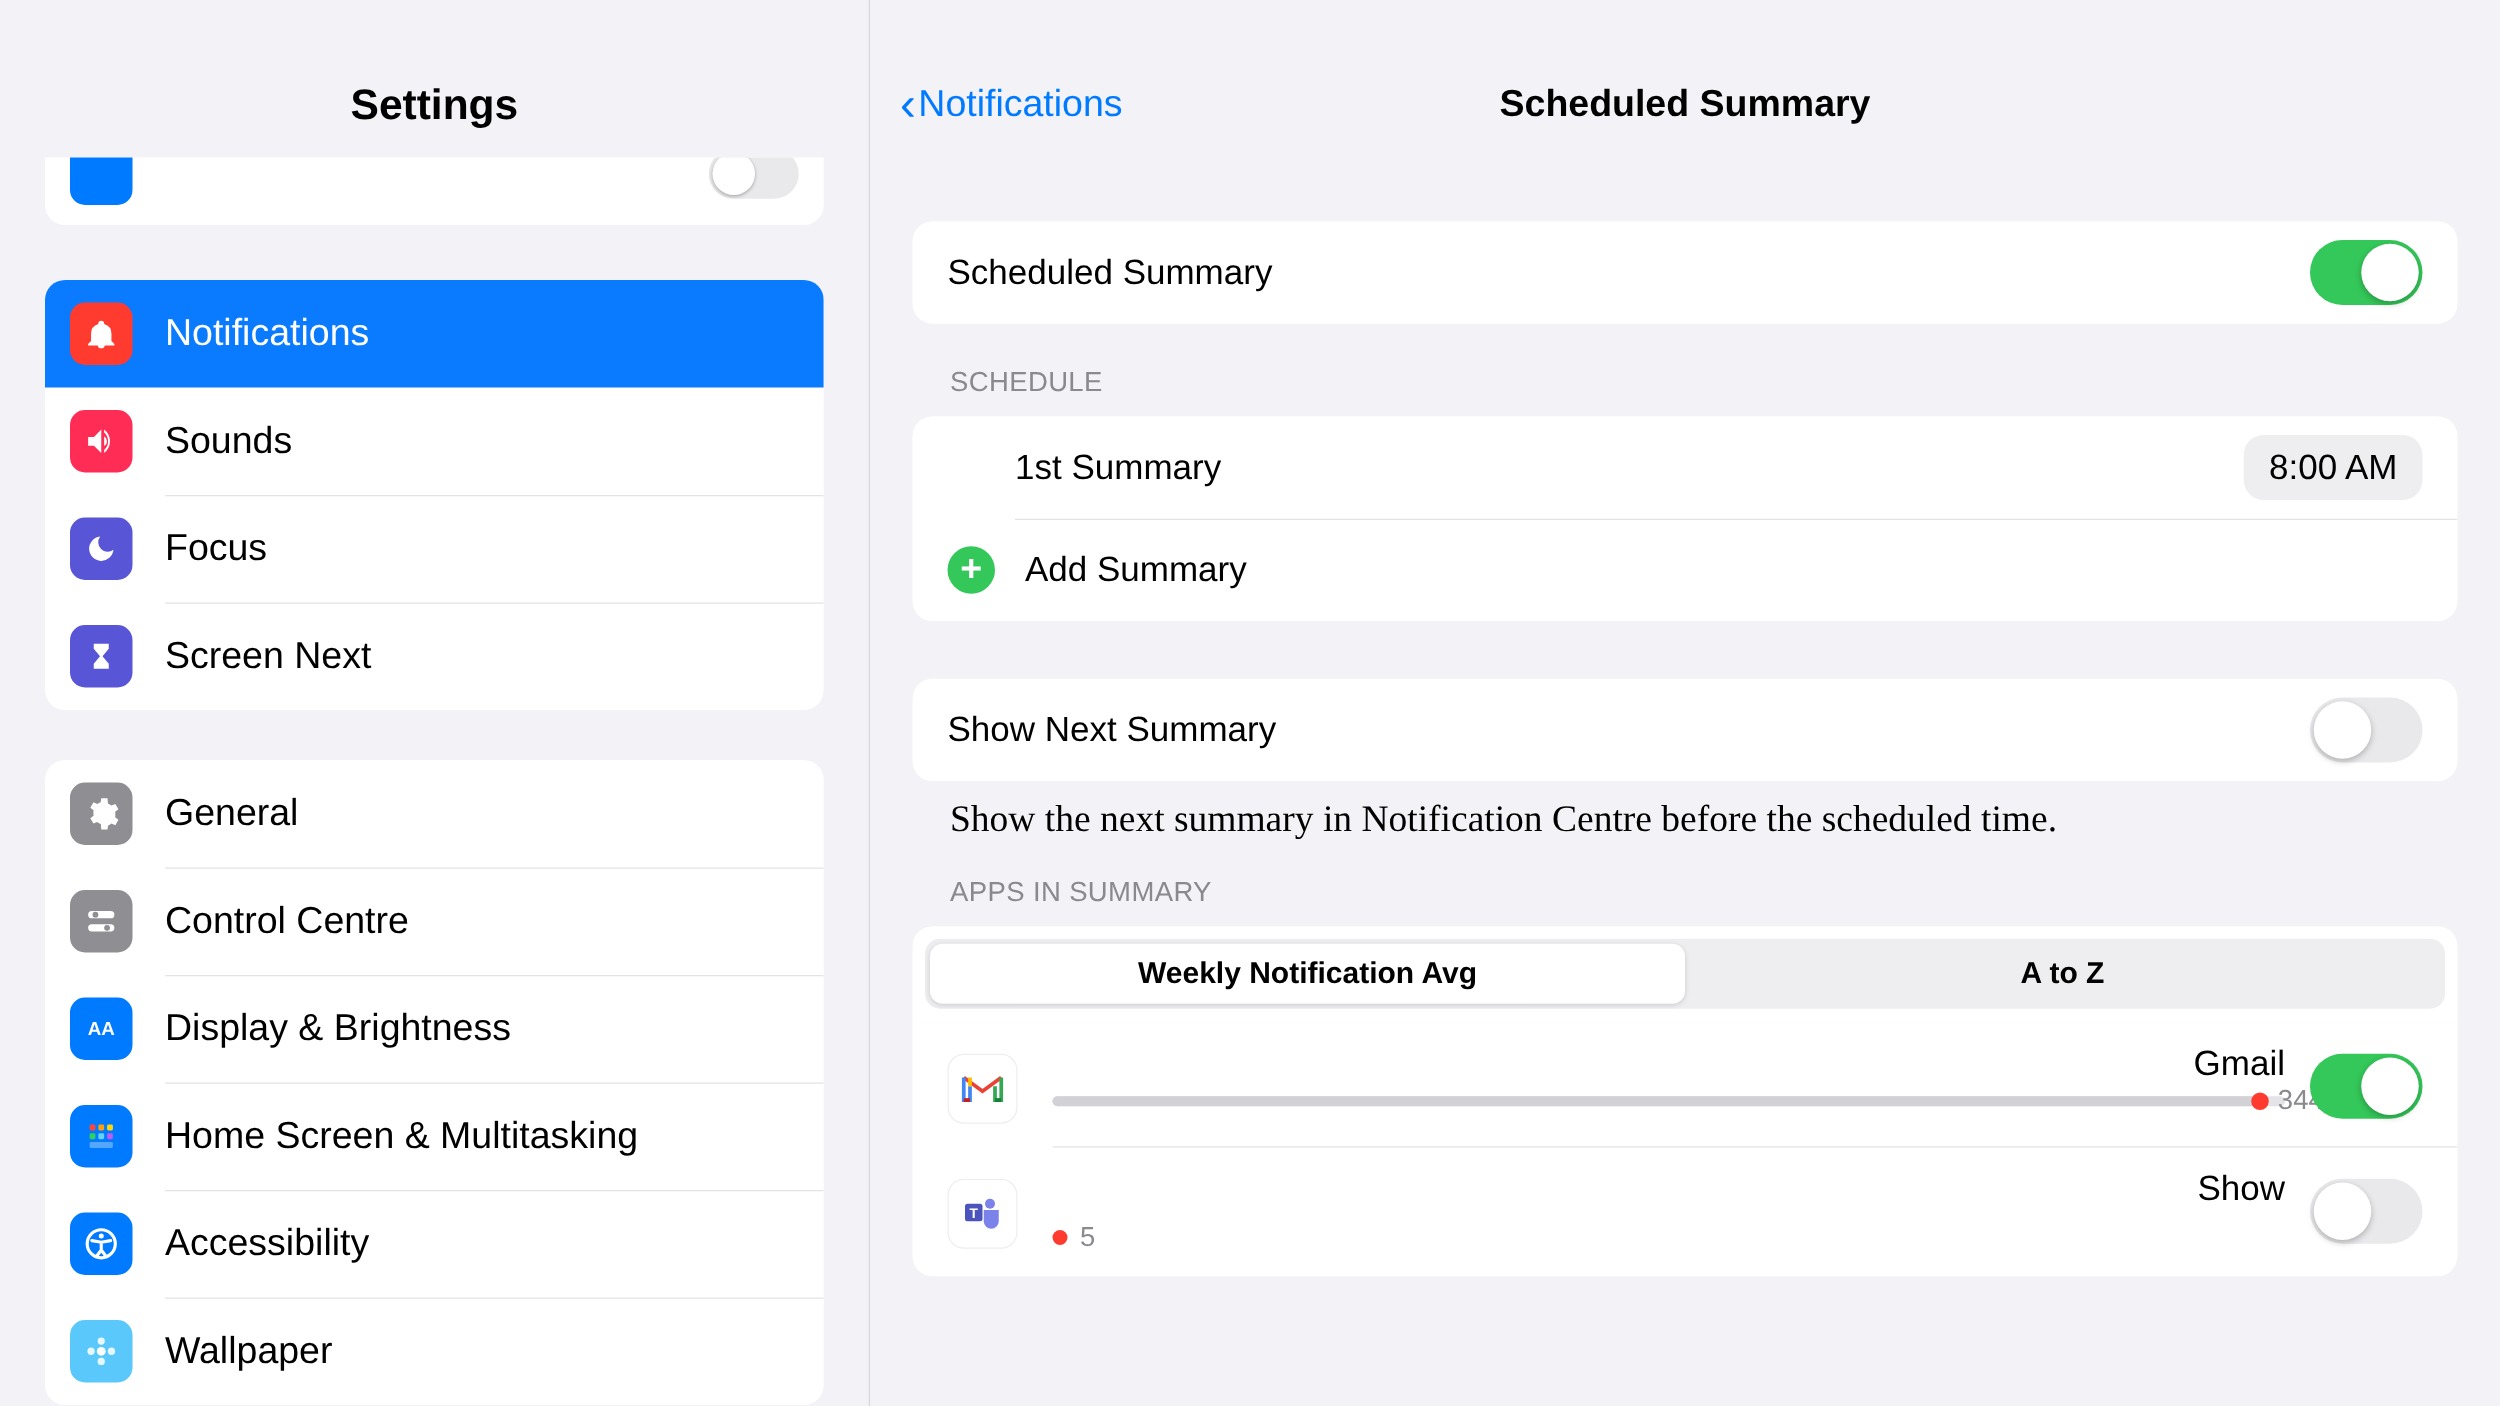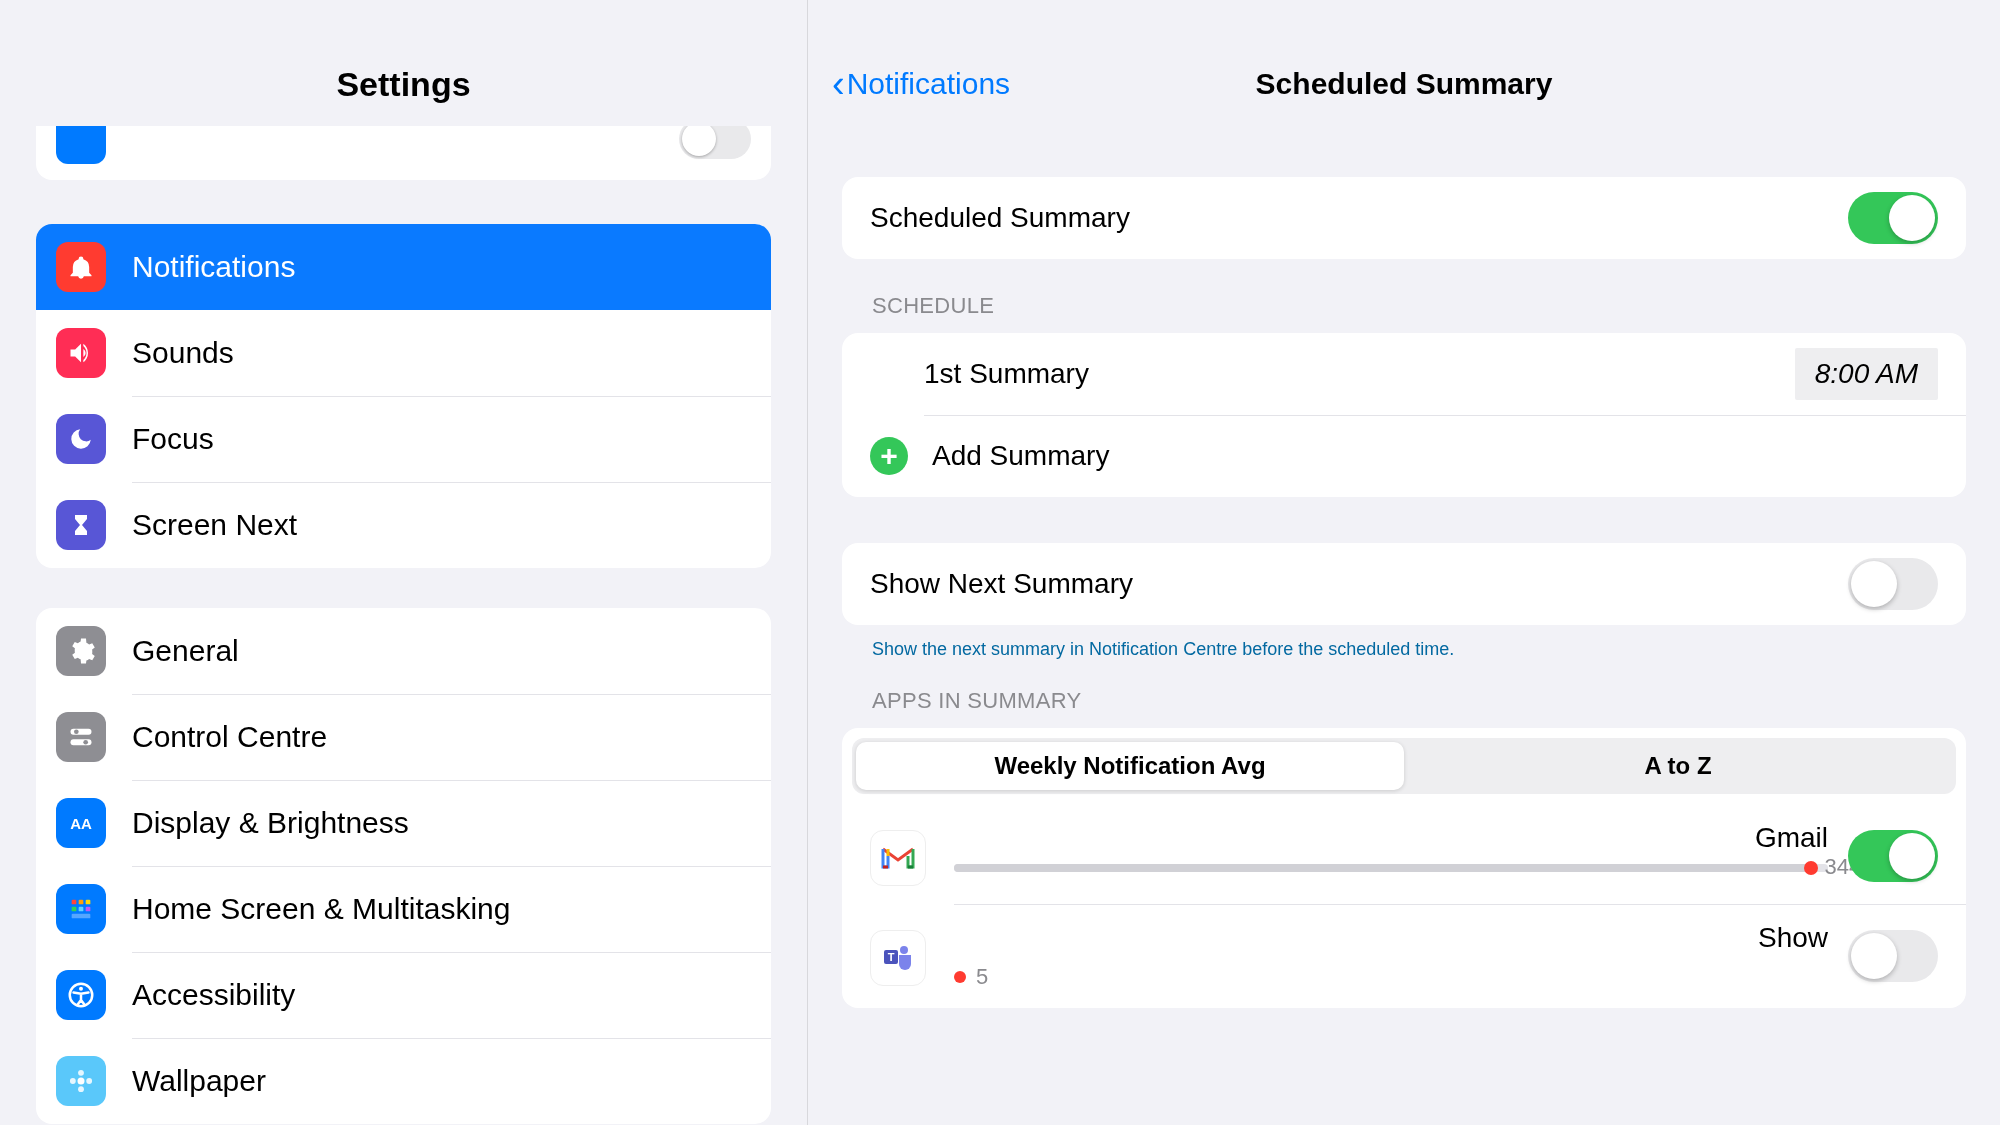--- a/index.html
+++ b/index.html
@@ -8,21 +8,21 @@
   .statusbar { position:absolute; top:0; left:0; right:0; height:40px; display:flex; justify-content:space-between; align-items:center; padding:0 22px; font-size:22px; font-weight:600;}
   .statusbar .left span { margin-right:14px;}
   .statusbar .right { display:flex; align-items:center; gap:10px;}
   .battery { width:36px; height:18px; border:2px solid #000; border-radius:4px; position:relative; display:inline-block;}
   .battery::after{content:""; position:absolute; right:-6px; top:4px; width:4px; height:8px; background:#000; border-radius:1px;}
   .battery .fill{ position:absolute; left:1px; top:1px; bottom:1px; width:77%; background:#000; border-radius:2px;}
   .wifi { font-size:22px;}
   .moon { font-size:22px;}
   
   .wrap { position:absolute; top:0; left:0; right:0; bottom:0; display:flex;}
-  .sidebar { width:808px; background:#f2f2f7; border-right:1px solid #d8d8dc; padding-top:55px; overflow:hidden;}
+  .sidebar { width:696px; background:#f2f2f7; border-right:1px solid #d8d8dc; padding-top:55px; overflow:hidden;}
   .settings-title { text-align:center; font-size:34px; font-weight:700; margin-top:10px; margin-bottom:22px;}
   .sb-group { background:#fff; margin:0 36px 40px 36px; border-radius:16px; overflow:hidden;}
   .sb-group.partial-top { border-top-left-radius:0; border-top-right-radius:0; margin-top:0;}
   .sb-row { display:flex; align-items:center; height:86px; padding:0 20px; position:relative;}
   .sb-row + .sb-row::before { content:""; position:absolute; left:96px; right:0; top:0; height:1px; background:#e3e3e8;}
   .sb-row.selected { background:#0a7aff; color:#fff;}
   .sb-row.selected + .sb-row::before{ display:none;}
   .app-icon { width:50px; height:50px; border-radius:12px; flex:0 0 50px; margin-right:26px; display:flex; align-items:center; justify-content:center; color:#fff; font-size:26px; font-weight:700;}
   .sb-label { font-size:30px;}
   
@@ -45,22 +45,22 @@
   .section { margin:0 34px 0 34px;}
   .card { background:#fff; border-radius:16px; overflow:hidden;}
   .card-row { display:flex; align-items:center; padding:0 28px; min-height:82px; position:relative; font-size:28px;}
   .card-row + .card-row::before{content:""; position:absolute; left:28px; right:0; top:0; height:1px; background:#e3e3e8;}
   .sep-indent::before{left:82px !important;}
   .toggle { width:90px; height:52px; border-radius:26px; position:relative; margin-left:auto;}
   .toggle .knob{ position:absolute; top:3px; width:46px; height:46px; border-radius:50%; background:#fff; box-shadow:0 2px 5px rgba(0,0,0,.25);}
   .toggle.on{ background:#34c759;} .toggle.on .knob{ right:3px;}
   .toggle.off{ background:#e9e9eb;} .toggle.off .knob{ left:3px;}
   .group-header { font-size:22px; color:#8a8a8e; padding:34px 6px 14px 30px; letter-spacing:0.3px;}
-  .group-footer { font-size:18px; color:#0369a1; padding:14px 30px 0 30px;}
-  .time-pill { background:#eeeef0; border-radius:2px; padding:10px 20px; font-size:28px; margin-left:auto;font-style:italic;}
+  .group-footer { font-size:30px; color:#000000; padding:14px 30px 0 30px;font-family:Liberation Serif, serif;}
+  .time-pill { background:#eeeef0; border-radius:16px; padding:10px 20px; font-size:28px; margin-left:auto;}
   .add-circle{ width:38px; height:38px; border-radius:50%; background:#34c759; color:#fff; display:flex; align-items:center; justify-content:center; font-size:30px; font-weight:700; line-height:1; margin-right:24px;}
   .schedule-row-pad { padding-left:82px !important;}
   
   .seg-wrap { background:#fff; border-radius:16px; margin:16px 34px 0 34px; padding:10px; position:relative;}
   .seg{ display:flex; background:#eeeef0; border-radius:12px; height:56px; padding:4px;}
   .seg button{ flex:1; border:none; background:transparent; font-size:24px; font-weight:600; color:#000; border-radius:10px; cursor:pointer;}
   .seg button.active{ background:#fff; box-shadow:0 1px 4px rgba(0,0,0,.15);}
   
   .app-list { background:#fff; margin:0 34px; border-radius:0 0 16px 16px; overflow:hidden;}
   .app-row { display:flex; align-items:flex-start; padding:18px 28px; position:relative;}

